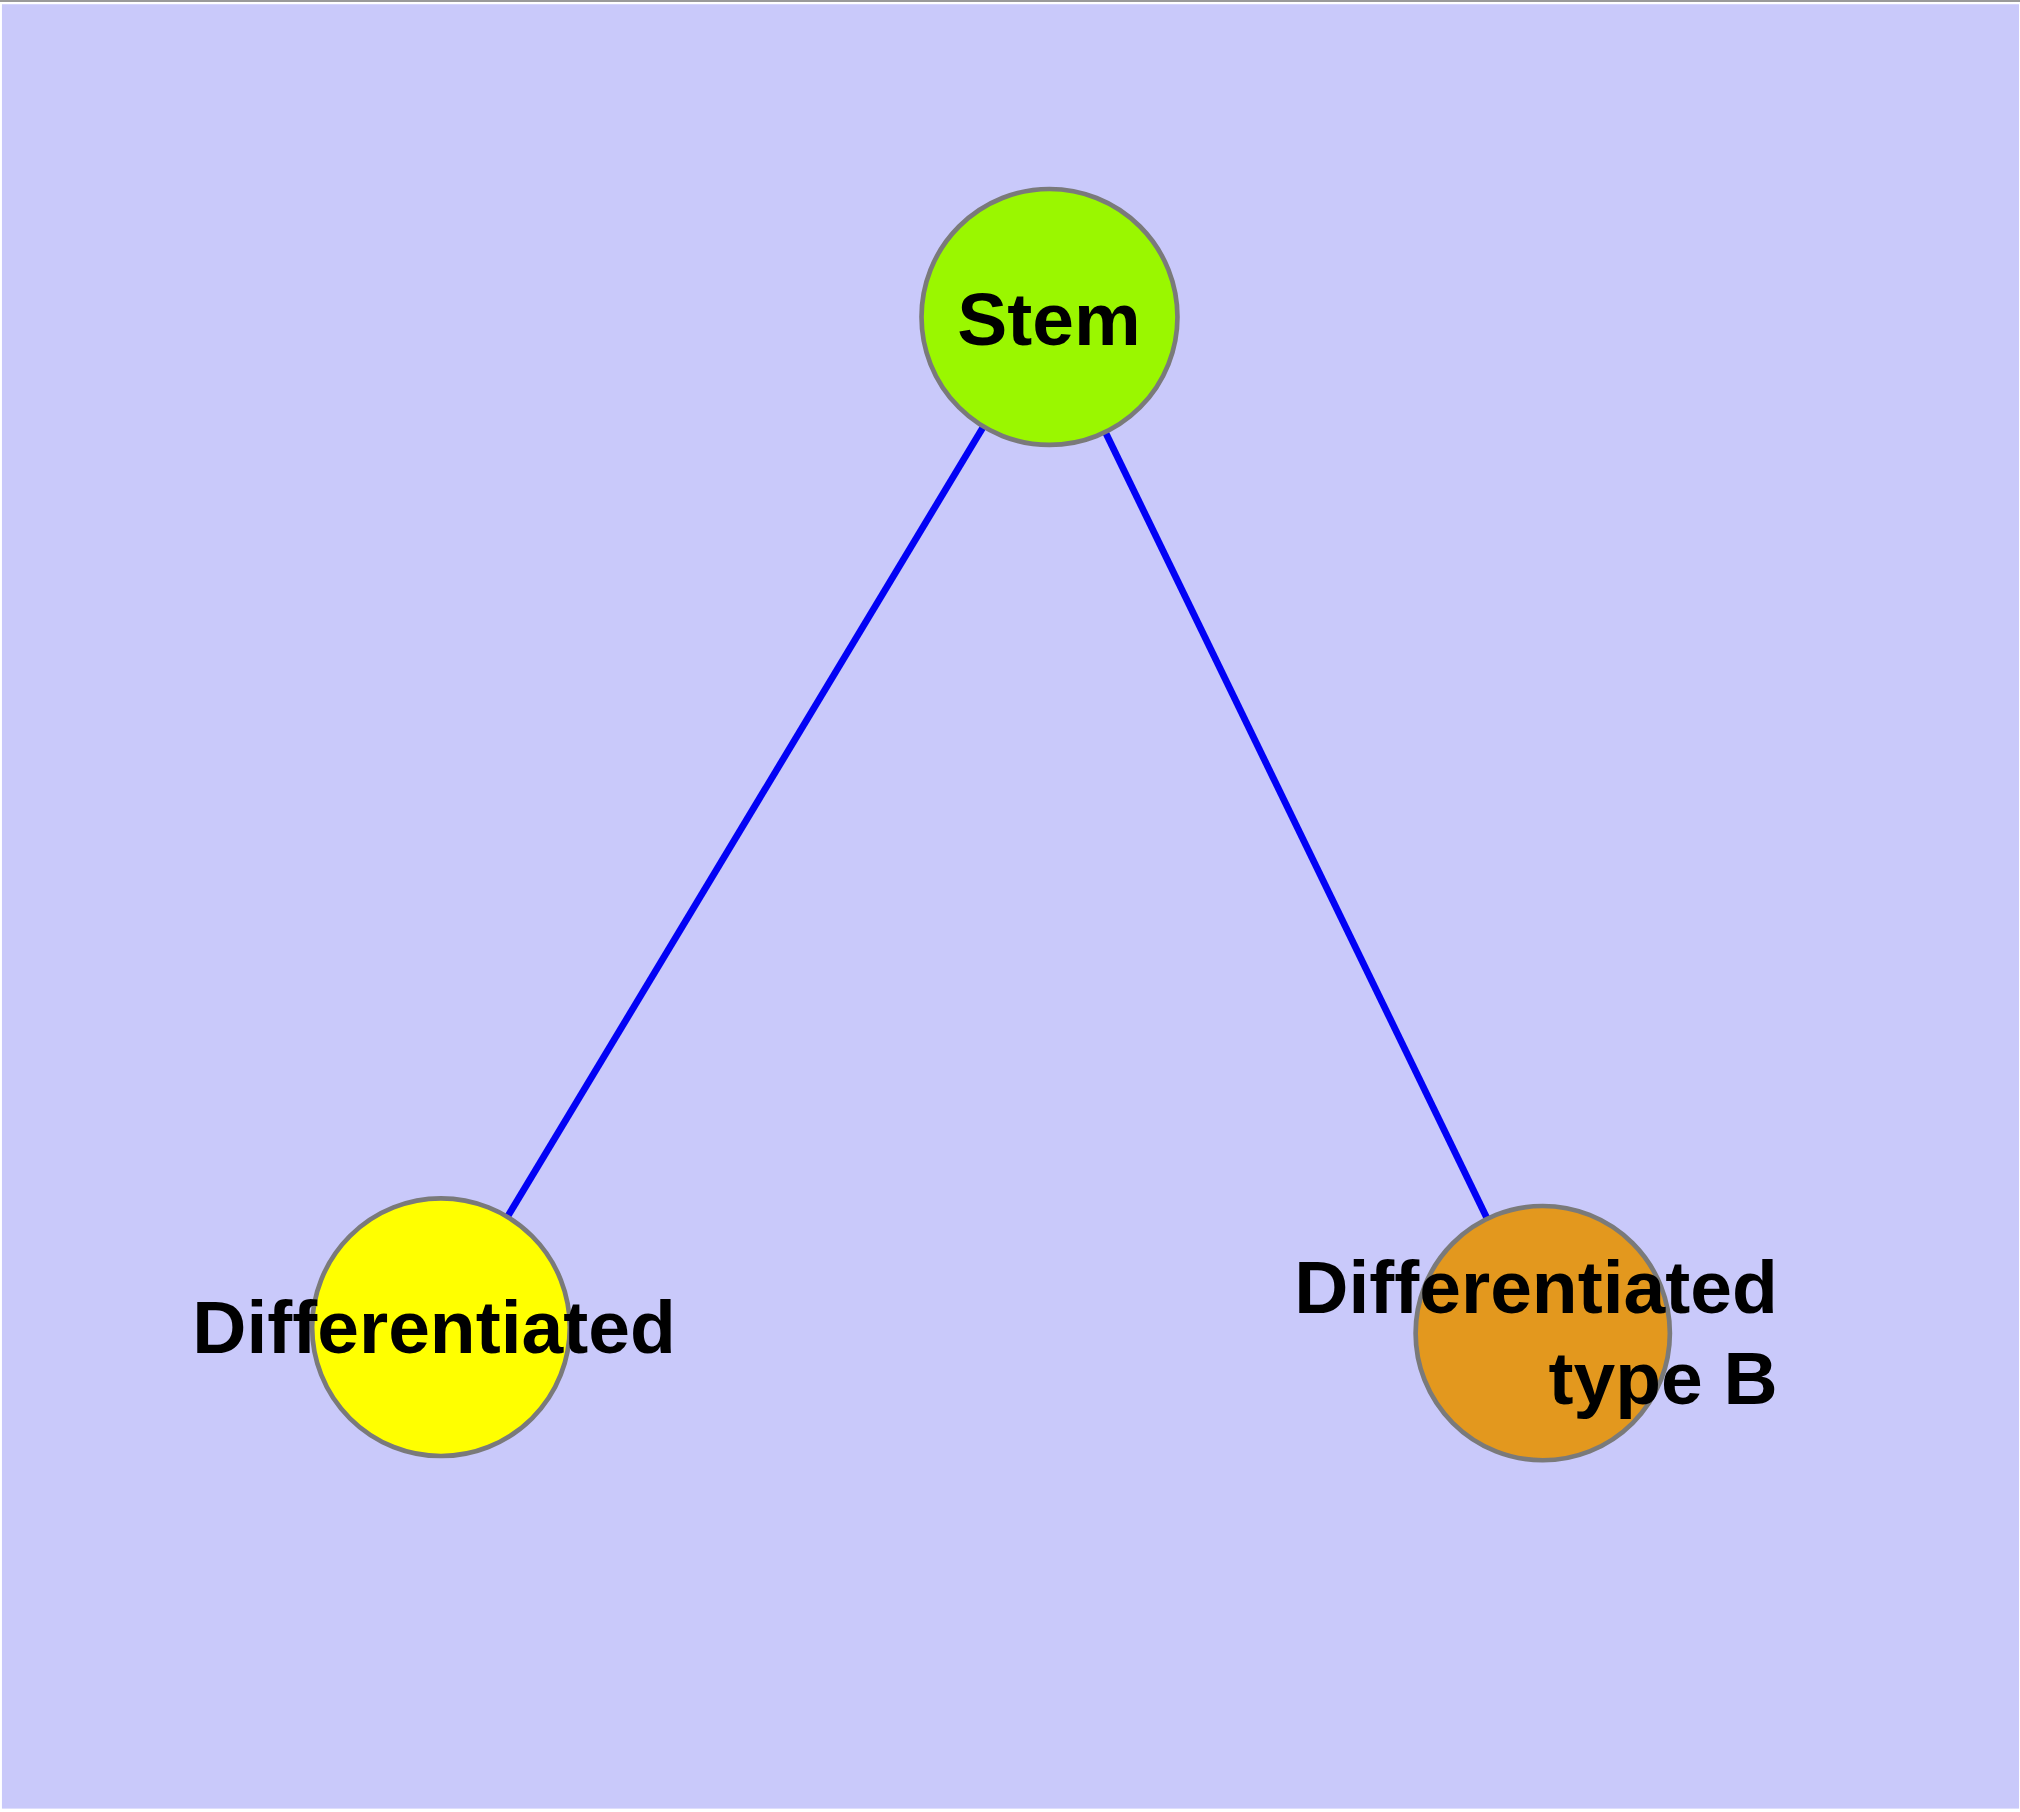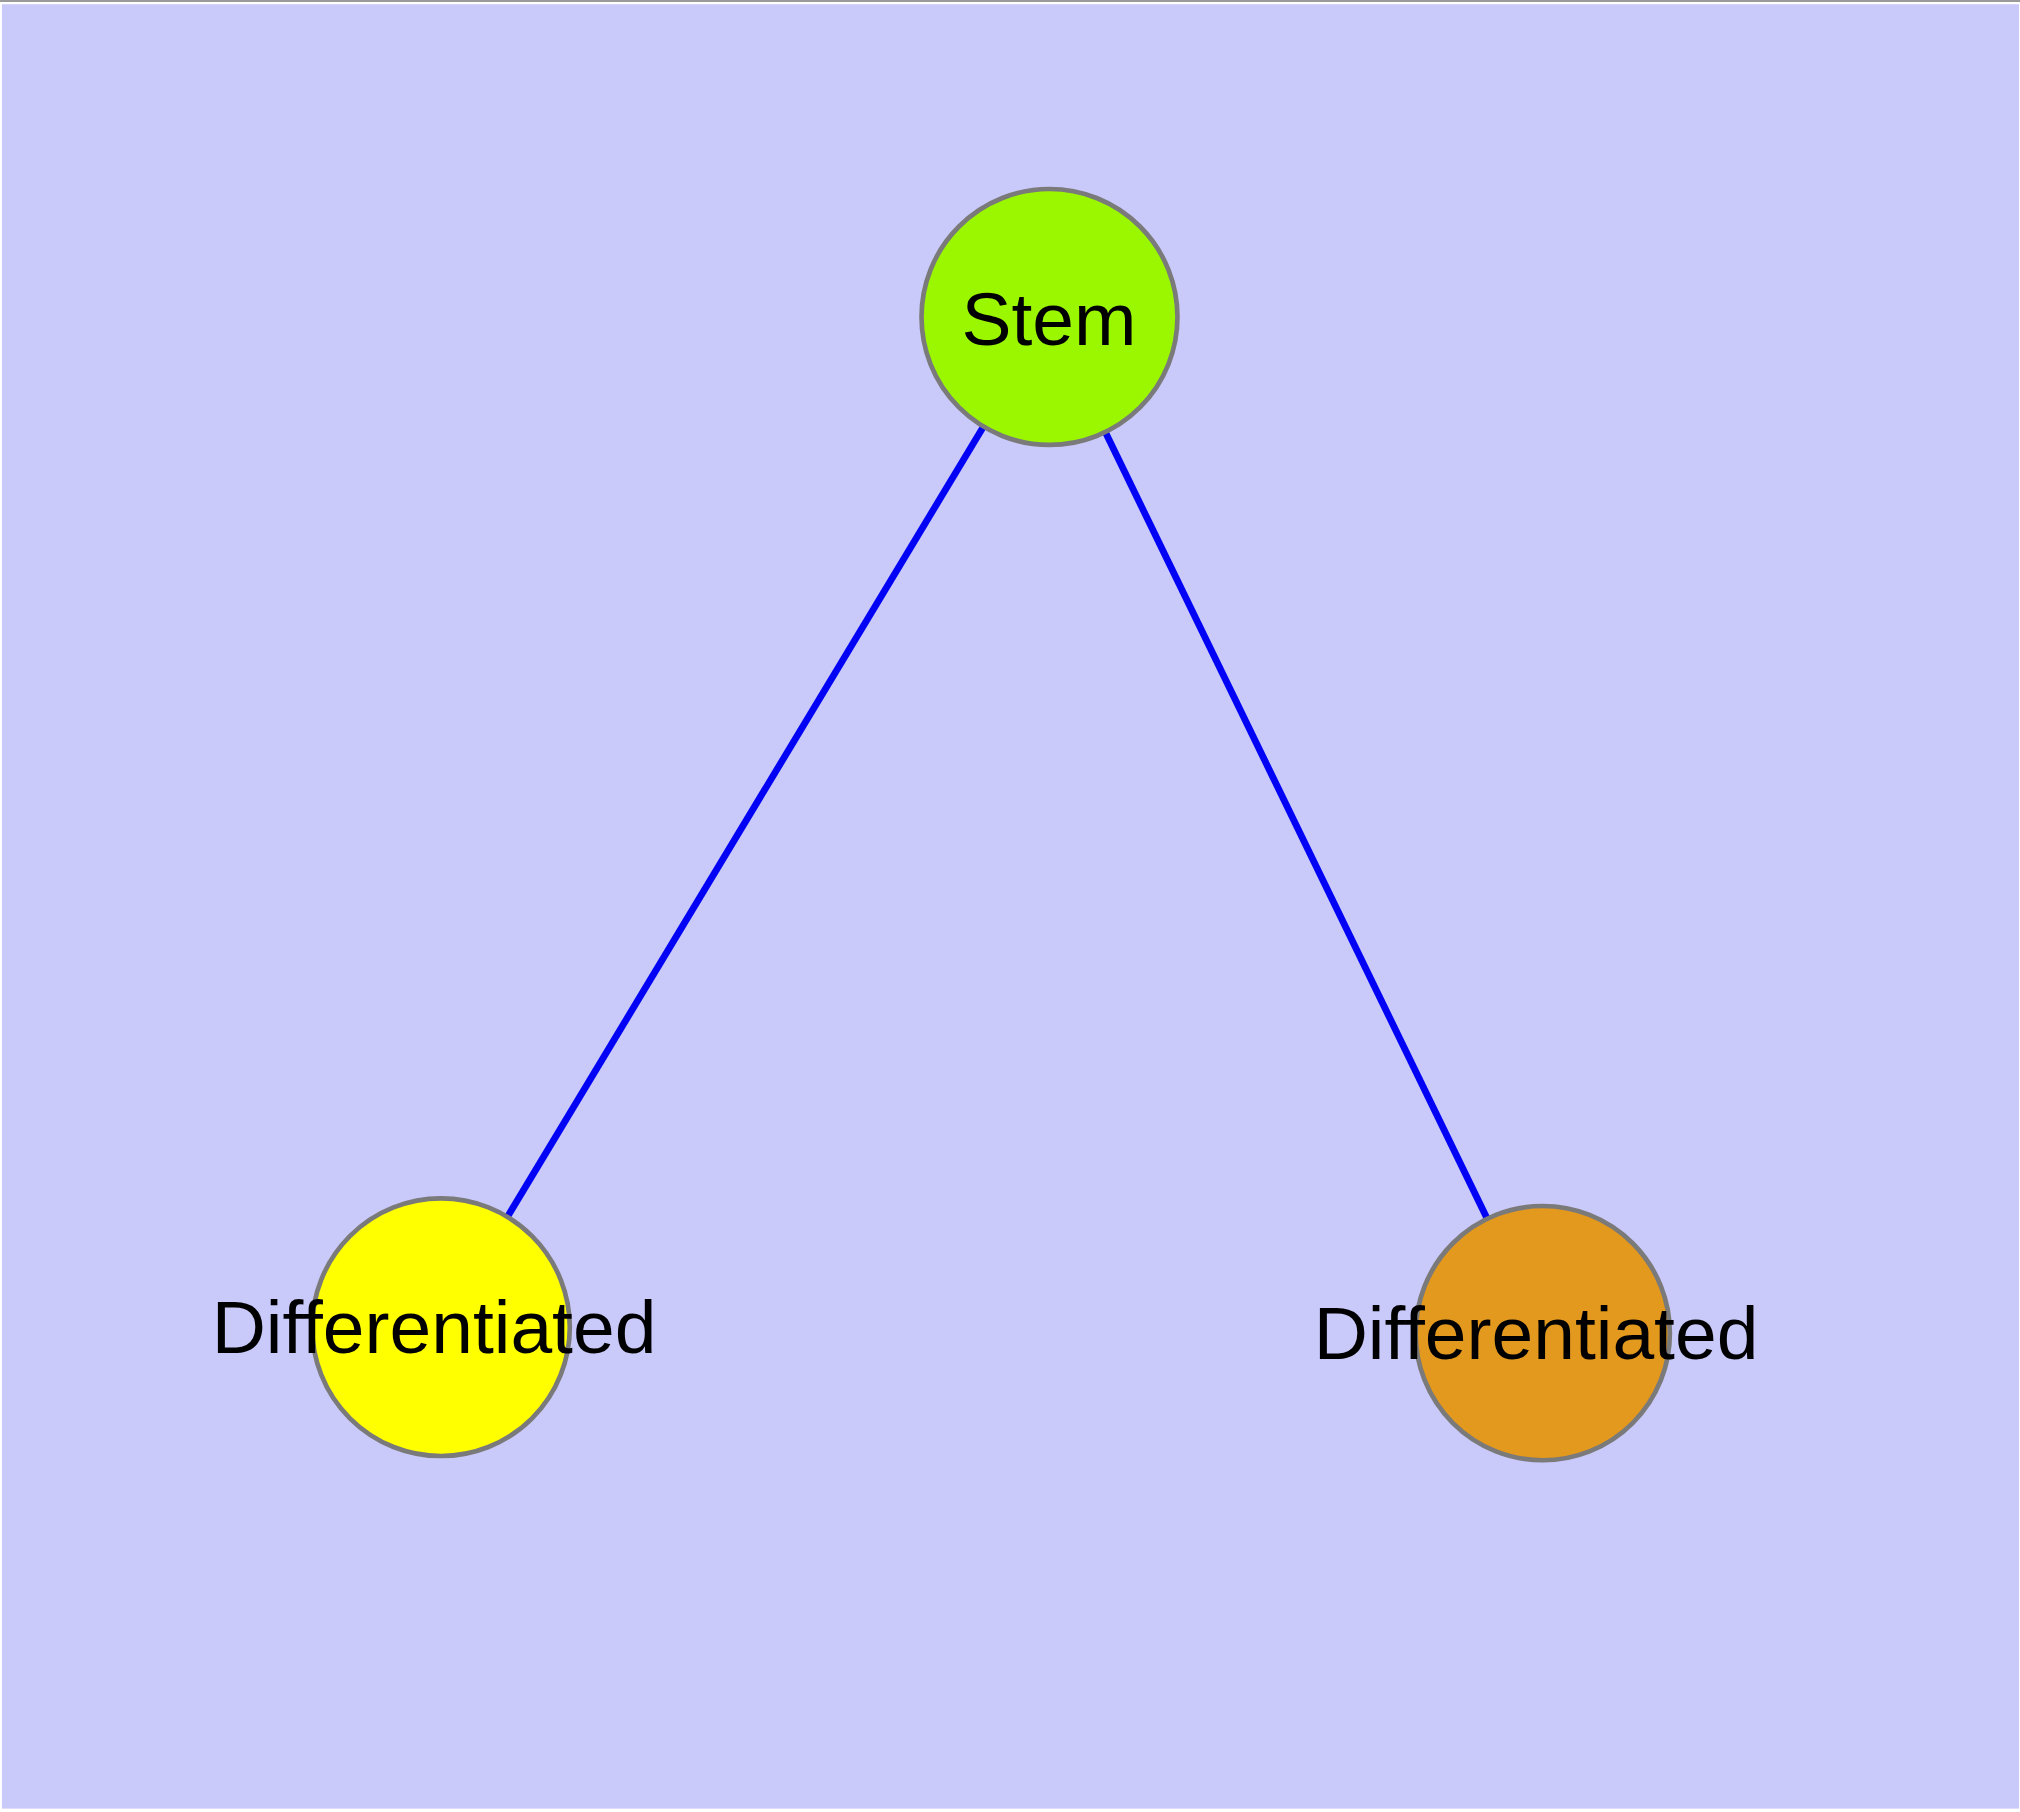--- a/index.html
+++ b/index.html
@@ -36,21 +36,21 @@
   .node-circle {
     stroke: #7a7a7a;
     stroke-width: 5.5;
   }
   .node-label {
     position: absolute;
     transform: translate(-50%, -50%);
     text-align: right;
     white-space: nowrap;
     color: #000000;
-    font-weight: 400;
+    font-weight: 700;
     font-size: 75px;
     line-height: 91px;
     pointer-events: none;
   }
   .node-label span { display: block; }
   .node-label span:empty { display: none; }
   .label-stem   { left: 1049px; top: 319px;  }
   .label-type-a { left: 434px;  top: 1327px; }
   .label-type-b { left: 1536px; top: 1333px; }
 </style>
@@ -75,17 +75,18 @@
     <span>Stem</span>
 
   </div>
 
   <div class="node-label label-type-a">
     <span>Differentiated</span>
   </div>
 
   <div class="node-label label-type-b">
     <span>Differentiated</span>
+    <span>type B</span>
   </div>
 
   <div class="top-hairline"></div>
 </div>
 
 
 </body></html>

